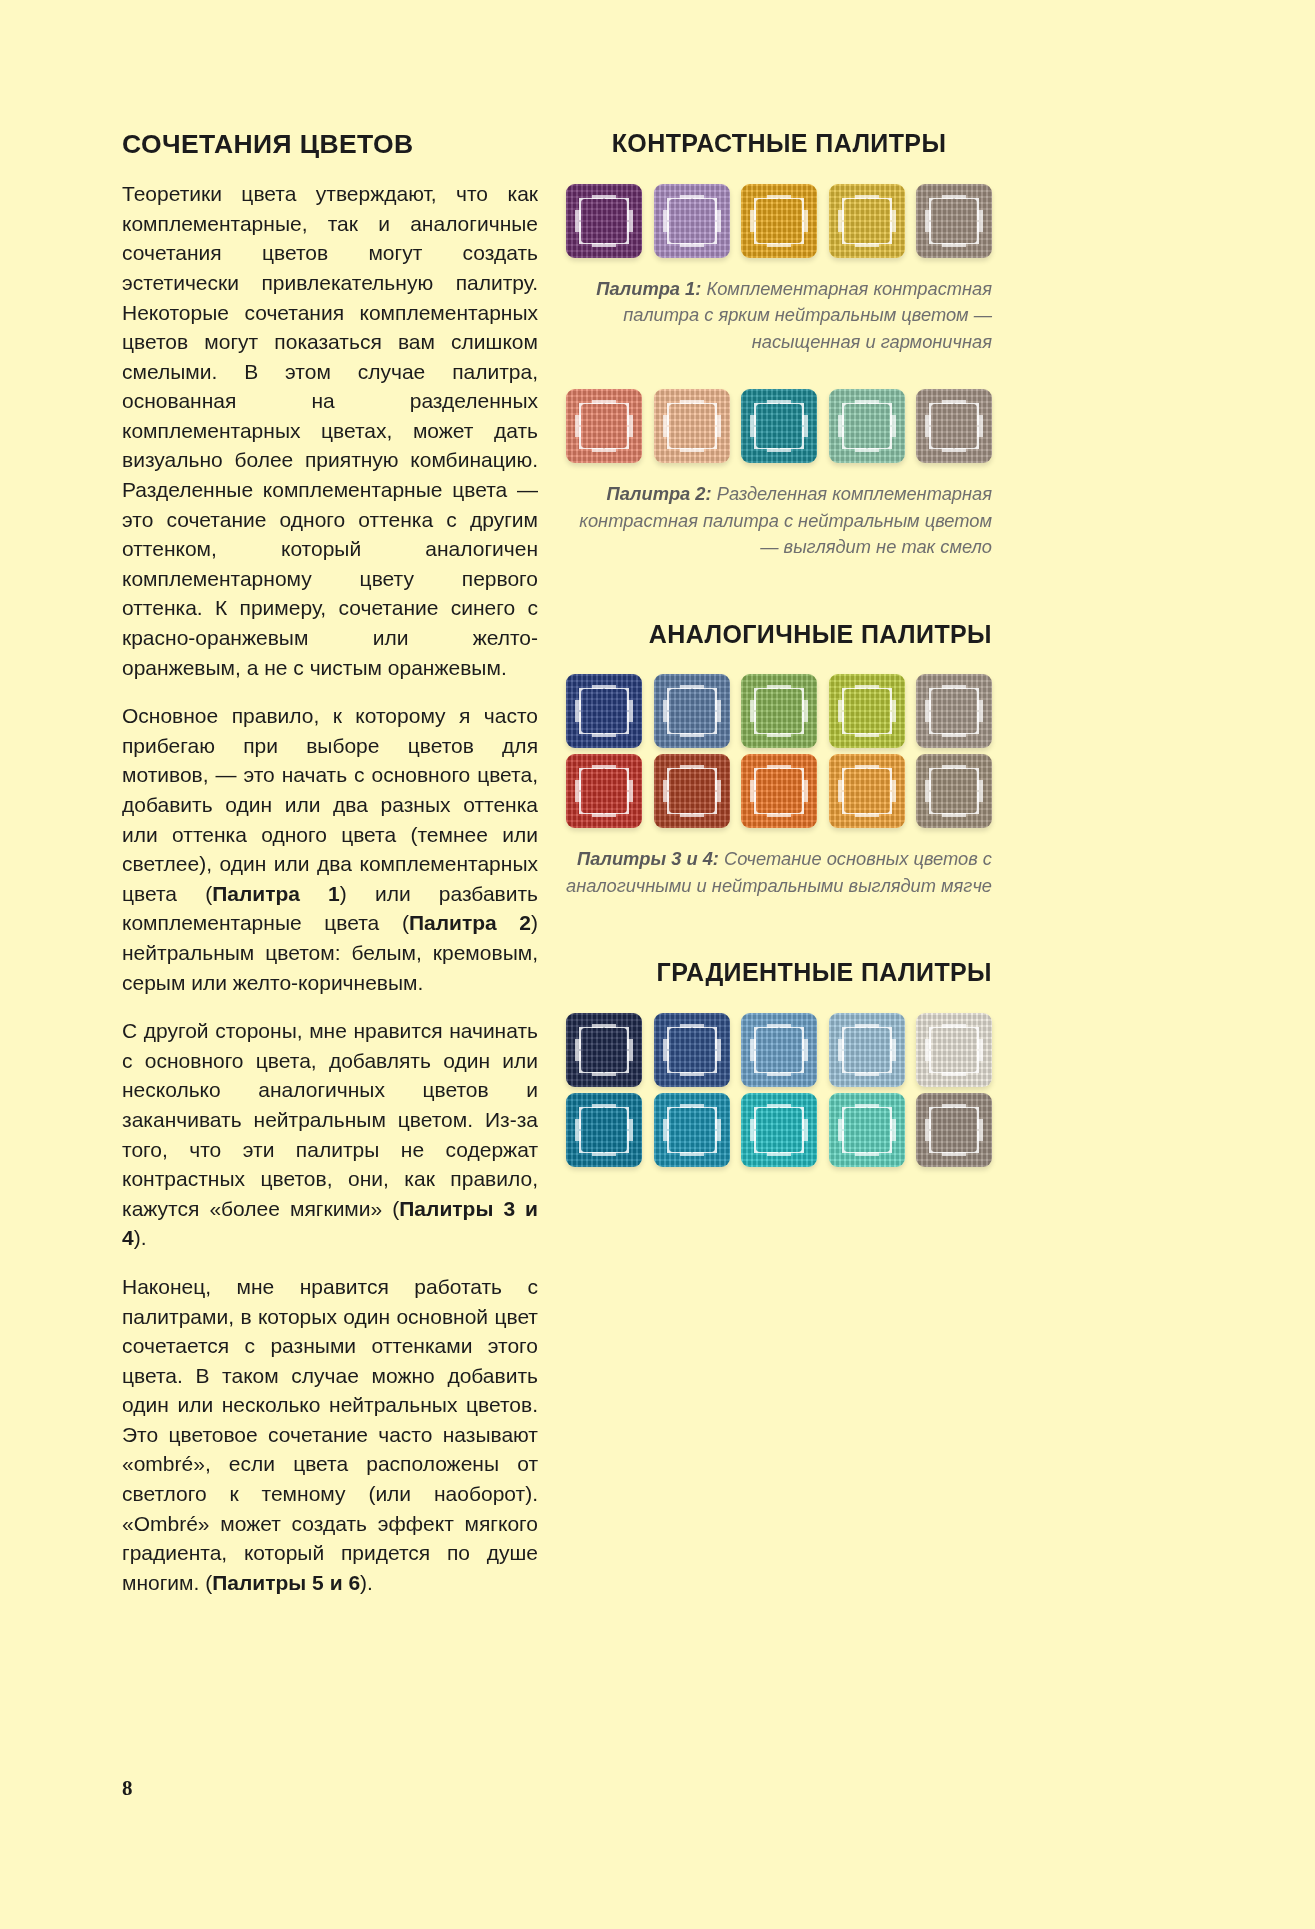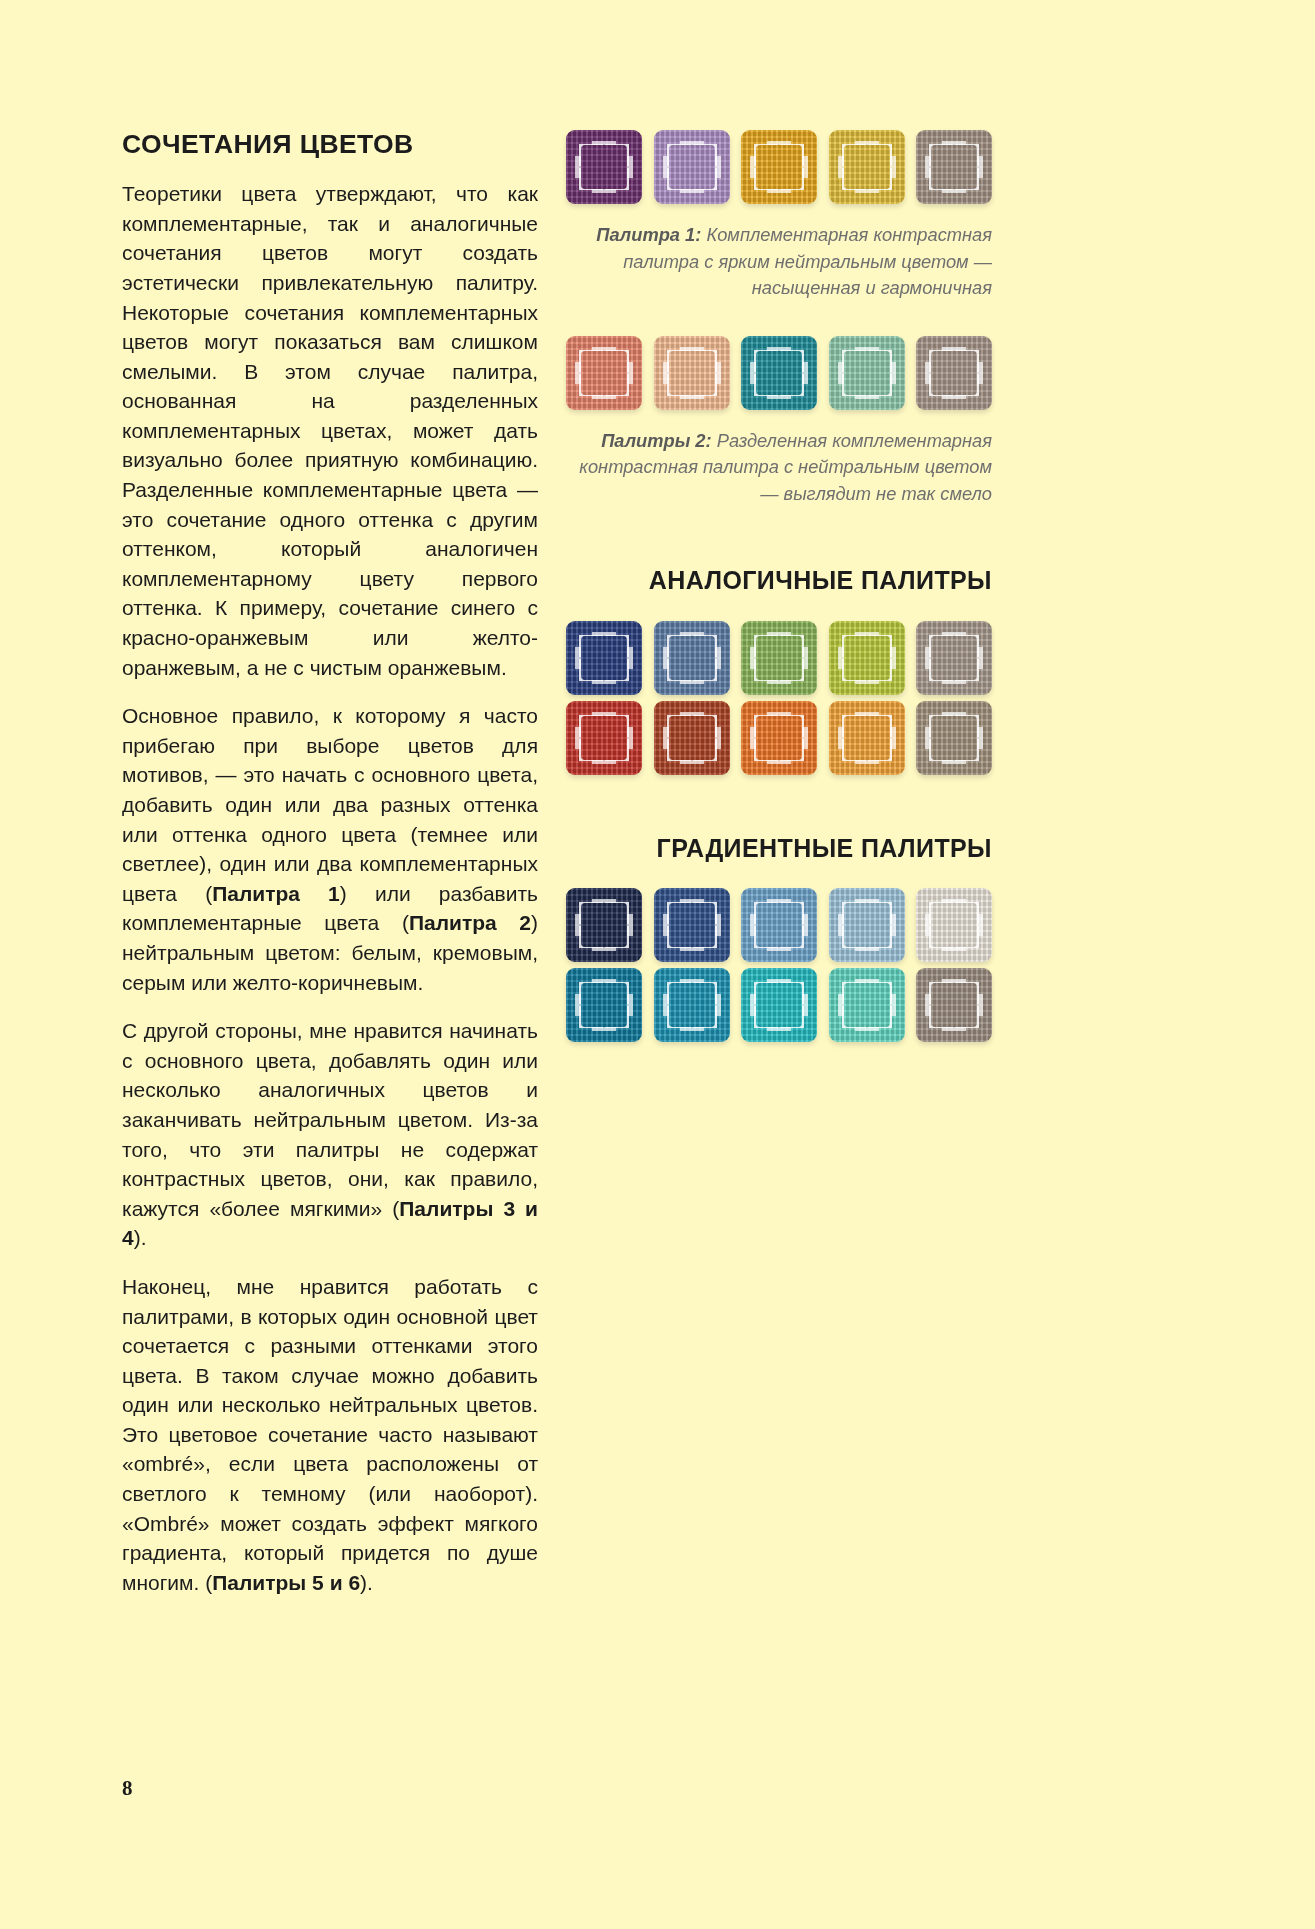--- a/index.html
+++ b/index.html
@@ -190,20 +190,21 @@
       <p class="body-par" id="par2">Основное правило, к которому я часто прибегаю при выборе цветов для мотивов, — это начать с основного цвета, добавить один или два разных оттенка или оттенка одного цвета (темнее или светлее), один или два комплементарных цвета (<b>Палитра 1</b>) или разбавить комплементарные цвета (<b>Палитра 2</b>) нейтральным цветом: белым, кремовым, серым или желто-коричневым.</p>
 
       <p class="body-par" id="par3">С другой стороны, мне нравится начинать с основного цвета, добавлять один или несколько аналогичных цветов и заканчивать нейтральным цветом. Из-за того, что эти палитры не содержат контрастных цветов, они, как правило, кажутся «более мягкими» (<b>Палитры 3 и 4</b>).</p>
 
       <p class="body-par" id="par4">Наконец, мне нравится работать с палитрами, в которых один основной цвет сочетается с разными оттенками этого цвета. В таком случае можно добавить один или несколько нейтральных цветов. Это цветовое сочетание часто называют «ombré», если цвета расположены от светлого к темному (или наоборот). «Ombré» может создать эффект мягкого градиента, который придется по душе многим. (<b>Палитры 5 и 6</b>).</p>
 
     </div>
 
     <div class="col-right">
 
+      <h2 class="palette-head">КОНТРАСТНЫЕ ПАЛИТРЫ</h2>
 
       <div class="swatch-row">
         <div class="swatch" style="background: rgb(108, 47, 110);"></div>
         <div class="swatch" style="background: rgb(174, 144, 198);"></div>
         <div class="swatch" style="background: rgb(233, 169, 28);"></div>
         <div class="swatch" style="background: rgb(229, 193, 60);"></div>
         <div class="swatch" style="background: rgb(163, 146, 132);"></div>
       </div>
 
       <p class="caption">
@@ -215,21 +216,21 @@
 
       <div class="swatch-row">
         <div class="swatch" style="background: rgb(232, 132, 106);"></div>
         <div class="swatch" style="background: rgb(245, 189, 148);"></div>
         <div class="swatch" style="background: rgb(30, 143, 155);"></div>
         <div class="swatch" style="background: rgb(143, 203, 174);"></div>
         <div class="swatch" style="background: rgb(168, 151, 138);"></div>
       </div>
 
       <p class="caption">
-        <span class="cap-label">Палитры 2:</span>
+        <span class="cap-label">Палитра 2:</span>
         <span>Разделенная комплементарная контрастная палитра с нейтральным цветом — выглядит не так смело</span>
       </p>
 
       <h2 class="palette-head spaced-top">АНАЛОГИЧНЫЕ ПАЛИТРЫ</h2>
 
       <div class="swatch-row tight">
         <div class="swatch" style="background: rgb(41, 63, 129);"></div>
         <div class="swatch" style="background: rgb(95, 127, 168);"></div>
         <div class="swatch" style="background: rgb(140, 184, 90);"></div>
         <div class="swatch" style="background: rgb(189, 205, 60);"></div>
@@ -237,20 +238,24 @@
       </div>
 
       <div class="swatch-row">
         <div class="swatch" style="background: rgb(197, 52, 42);"></div>
         <div class="swatch" style="background: rgb(174, 68, 38);"></div>
         <div class="swatch" style="background: rgb(239, 118, 38);"></div>
         <div class="swatch" style="background: rgb(245, 166, 58);"></div>
         <div class="swatch" style="background: rgb(164, 148, 127);"></div>
       </div>
 
+      <p class="caption">
+        <span class="cap-label">Палитры 3 и 4:</span>
+        <span>Сочетание основных цветов с аналогичными и нейтральными выглядит мягче</span>
+      </p>
 
       <h2 class="palette-head spaced-top">ГРАДИЕНТНЫЕ ПАЛИТРЫ</h2>
 
       <div class="swatch-row tight">
         <div class="swatch" style="background: rgb(31, 42, 78);"></div>
         <div class="swatch" style="background: rgb(49, 82, 140);"></div>
         <div class="swatch" style="background: rgb(111, 165, 205);"></div>
         <div class="swatch" style="background: rgb(159, 198, 221);"></div>
         <div class="swatch" style="background: rgb(236, 231, 220);"></div>
       </div>

